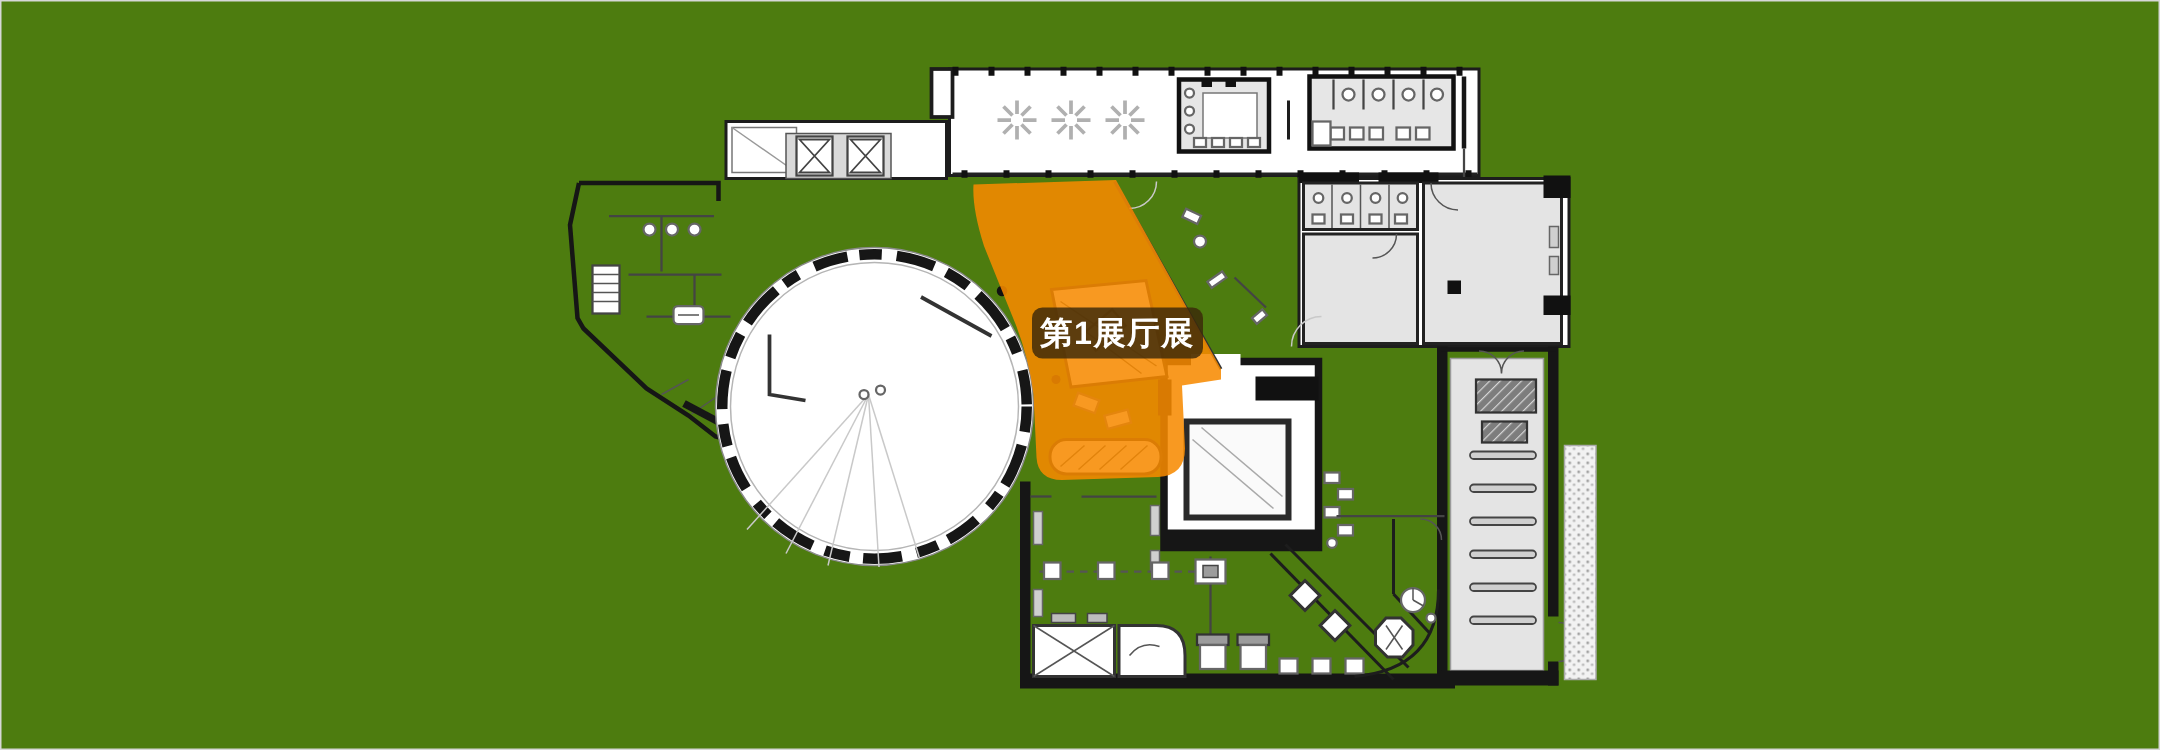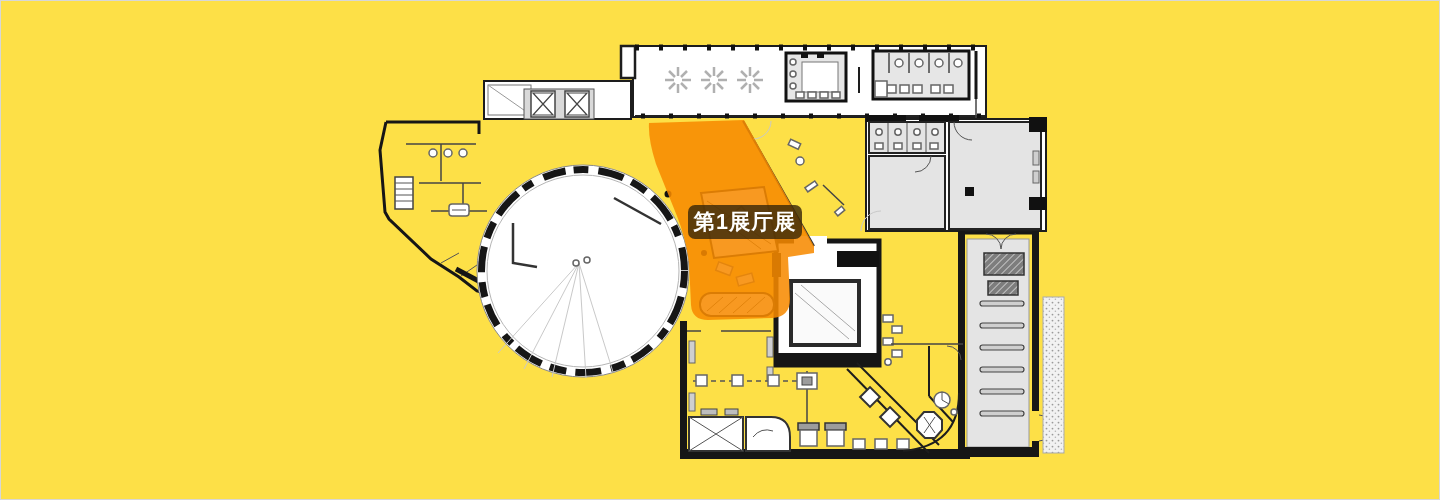--- a/index.html
+++ b/index.html
@@ -1,21 +1,21 @@
 <!DOCTYPE html>
 <html><head>
 <meta charset="utf-8">
 <style>
   html,body{margin:0;padding:0;background:#fff;}
   .frame{
     position:relative;
     width:1440px;height:500px;
     box-sizing:border-box;
     border:1px solid #d7d7d7;
-    background:#fde047;
+    background:#4d7c0f;
     overflow:hidden;
     font-family:"Liberation Sans", sans-serif;
   }
   svg{display:block;}
   .w1{stroke:#555;stroke-width:1;fill:none;}
   .w15{stroke:#444;stroke-width:1.5;fill:none;}
   .w2{stroke:#1d1d1d;stroke-width:2;fill:none;}
   .w3{stroke:#161616;stroke-width:3;fill:none;}
   .faint{stroke:#c9c9c9;stroke-width:1;fill:none;}
   .gray{fill:#e4e4e4;}

